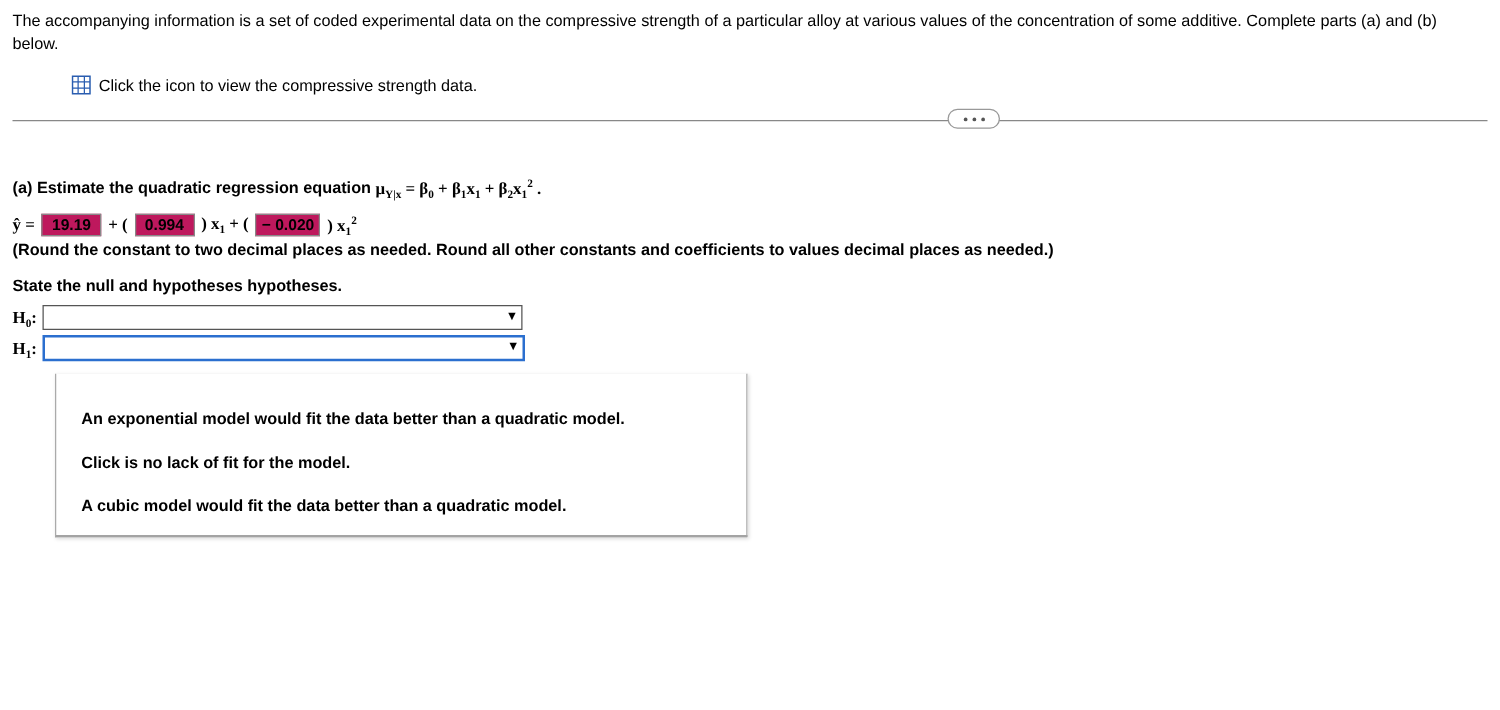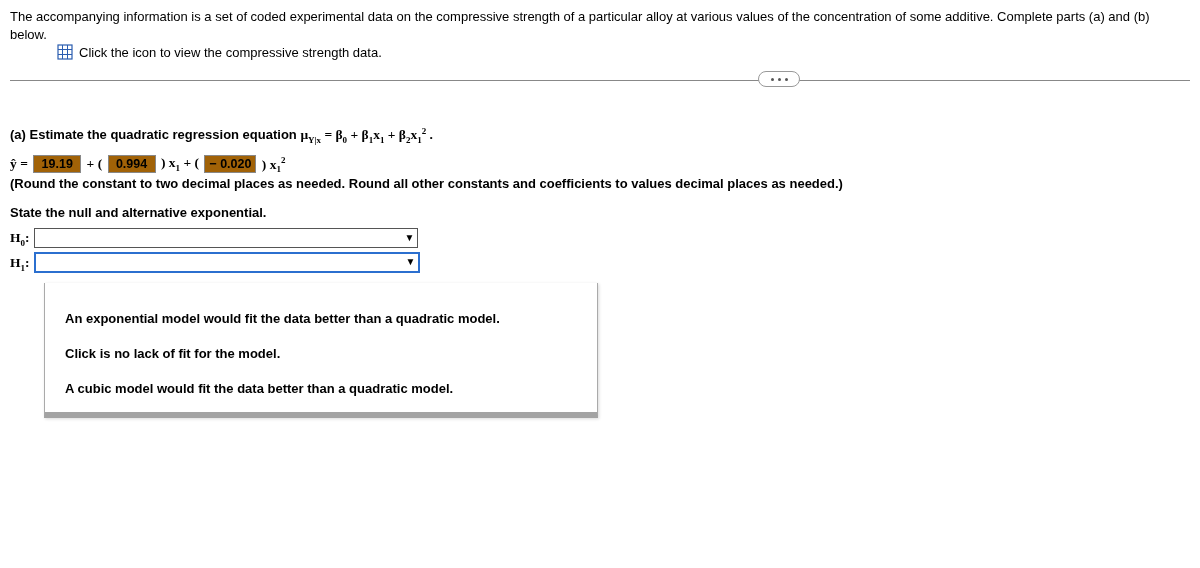--- a/index.html
+++ b/index.html
@@ -3,21 +3,21 @@
 <meta charset="utf-8">
 <style>
   body {
     font-family: Arial, sans-serif;
     font-size: 13px;
     color: #000;
     margin: 0;
     padding: 8px 10px;
     background: #fff;
   }
-  .intro { margin-bottom: 0; line-height: 1.4; }
+  .intro { margin-bottom: 16px; line-height: 1.4; }
   .icon-line { display: flex; align-items: center; gap: 6px; margin-bottom: 20px; padding-left: 47px; }
   .table-icon {
     width: 16px; height: 16px;
     display: inline-block;
     position: relative;
   }
   .table-icon svg { width: 16px; height: 16px; }
   hr.divider {
     border: none;
     border-top: 1px solid #888;
@@ -39,21 +39,21 @@
   }
   .ellipsis-box span {
     width: 3px; height: 3px; background: #555; border-radius: 50%; margin: 0 2px;
   }
   .section { clear: both; font-weight: bold; }
   .q-line { margin: 8px 0; }
   .math { font-family: 'Times New Roman', serif; font-size: 13.5px; }
   .eq-line { margin: 10px 0 2px 0; display: flex; align-items: center; gap: 2px; }
   .input-box {
     border: 1px solid #888;
-    background: #a16207;
+    background: #be185d;
     font-size: 12.5px;
     padding: 1px 4px;
     min-width: 38px;
     display: inline-block;
     text-align: center;
     font-family: Arial, sans-serif;
   }
   .round-note { margin: 2px 0 14px 0; }
   .label-col {
     display: inline-block;
@@ -73,21 +73,21 @@
     background: #fff;
   }
   .select-box.active { border: 2px solid #2b6fcf; height: 17px; }
   .dropdown-arrow {
     font-size: 10px;
     line-height: 1;
   }
   .dropdown-panel {
     border-left: 1px solid #aaa;
     border-right: 1px solid #aaa;
-    border-bottom: 6px solid #a3a3a3;
+    border-bottom: 2px solid #a3a3a3;
     box-shadow: 1px 1px 3px rgba(0,0,0,.15);
     width: 520px;
     margin-left: 34px;
     margin-top: 10px;
     padding: 18px 16px 6px 16px;
   }
   .dropdown-option {
     padding: 10px 4px;
     font-size: 13px;
   }
@@ -129,21 +129,21 @@
     <span class="input-box">19.19</span>
     <span>&nbsp;+ (&nbsp;</span>
     <span class="input-box">0.994</span>
     <span>&nbsp;) x<sub>1</sub> + (&nbsp;</span>
     <span class="input-box">− 0.020</span>
     <span>&nbsp;) x<sub>1</sub><sup>2</sup></span>
   </div>
 
   <div class="round-note">(Round the constant to two decimal places as needed. Round all other constants and coefficients to values decimal places as needed.)</div>
 
-  <div class="q-line">State the null and alternative exponential.</div>
+  <div class="q-line">State the null and hypotheses hypotheses.</div>
 
   <div class="hyp-row">
     <span class="label-col"><span>H</span><sub>0</sub>:</span>
     <div class="select-box">
       <span class="dropdown-arrow">▼</span>
     </div>
   </div>
   <div class="hyp-row">
     <span class="label-col"><span>H</span><sub>1</sub>:</span>
     <div class="select-box active">

